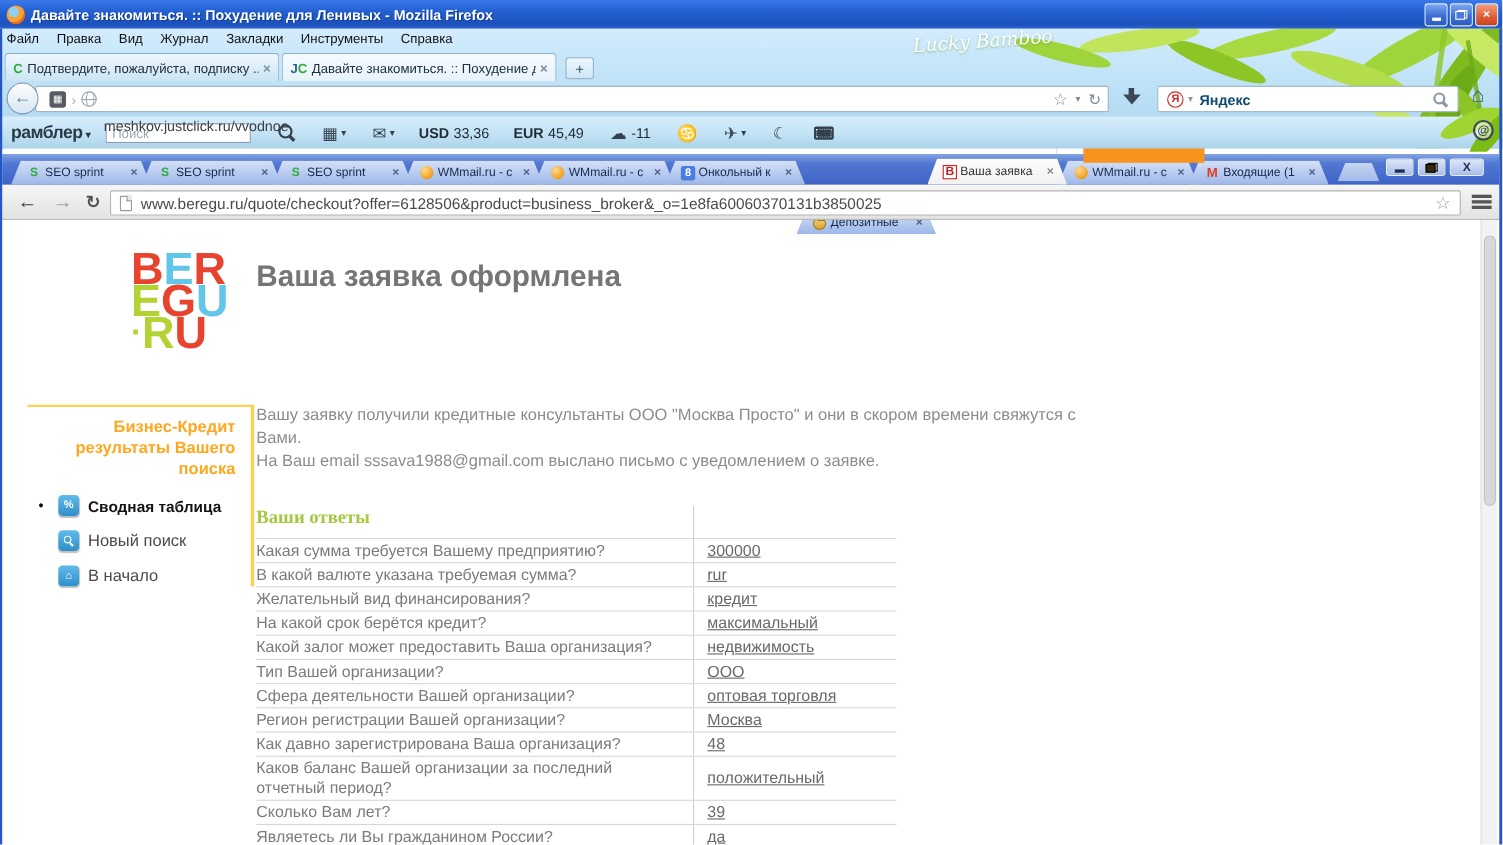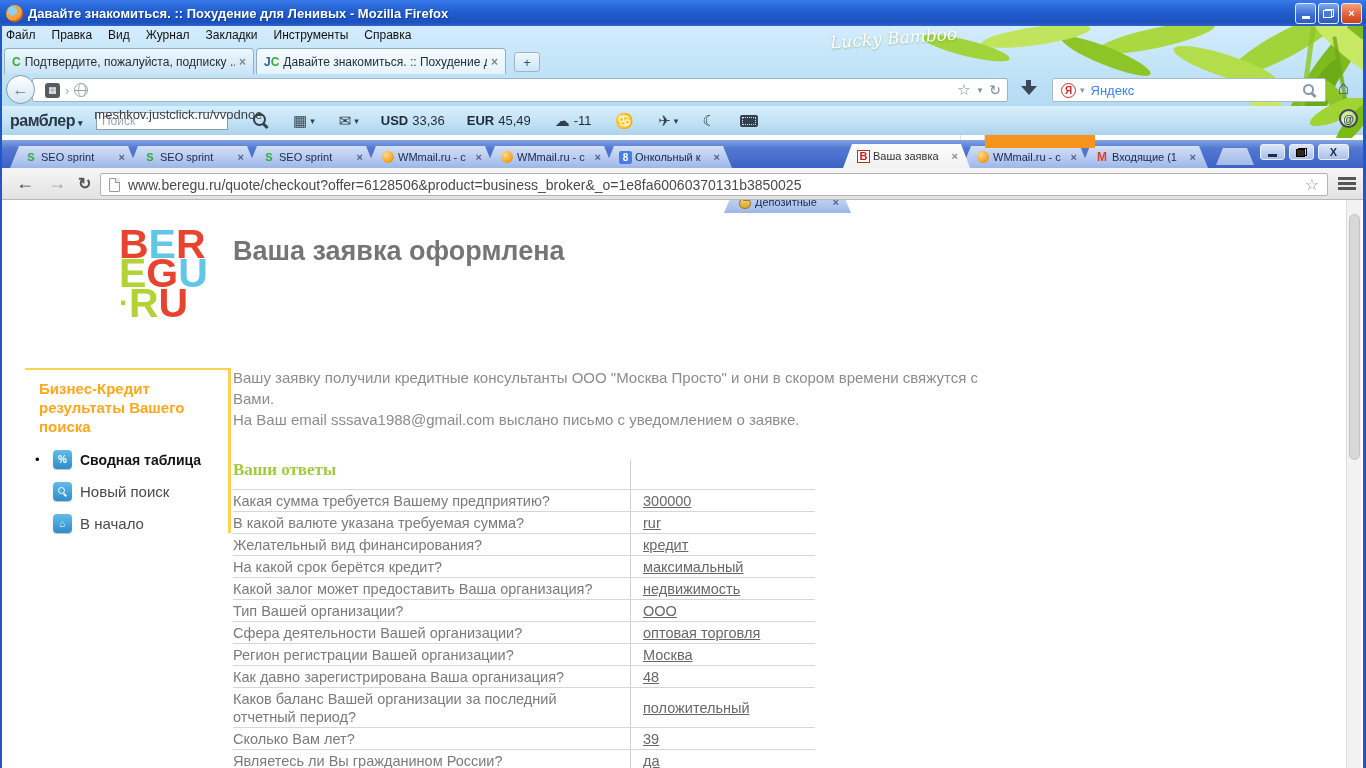--- a/index.html
+++ b/index.html
@@ -69,21 +69,21 @@
   .star-ico { font-size:15px; } .dd { font-size:9px; } .reload-ico { font-size:14px; }
   .dl-btn { position:absolute; left:1020px; top:6px; width:18px; height:18px; }
   .dl-btn::before { content:""; position:absolute; left:6px; top:0; width:5px; height:7px; background:#3c4856; }
   .dl-btn::after { content:""; position:absolute; left:1px; top:6px; border-left:8px solid transparent;
     border-right:8px solid transparent; border-top:9px solid #3c4856; }
   .searchbox { position:absolute; left:1052px; top:4px; width:274px; height:24px; background:#fff;
     border:1px solid #a5bccd; border-radius:2px; display:flex; align-items:center; padding:0 8px; }
   .ya-ico { width:15px; height:15px; border-radius:50%; border:1px solid #cf2a2a; color:#cf2a2a; font-weight:bold;
     font-size:10px; display:flex; align-items:center; justify-content:center; flex:none; background:#fff; }
   .searchbox .dd { margin:0 6px 0 4px; color:#8a99a6; }
-  .search-ph { flex:1; font-size:13px; color:#3b82f6; }
+  .search-ph { flex:1; font-size:13px; color:#0c4a6e;font-weight:bold; }
   .mag { position:relative; width:15px; height:15px; flex:none; }
   .mag::before { content:""; position:absolute; left:1px; top:1px; width:7px; height:7px;
     border:2px solid currentColor; border-radius:50%; }
   .mag::after { content:""; position:absolute; left:10px; top:9px; width:2.5px; height:6px;
     background:currentColor; transform:rotate(-45deg); }
   .search-mag { color:#8a99a6; }
   .home-btn { position:absolute; left:1338px; top:3px; font-size:19px; color:#45566a; }
 
   
   .rambler { position:absolute; left:0; top:106px; width:1366px; height:29px; z-index:9;
@@ -165,21 +165,21 @@
   .logo { position:absolute; left:119px; top:95px; font-weight:900; font-size:41px; line-height:29px;
     letter-spacing:0px; font-family:"Liberation Sans", sans-serif; }
   .logo div { white-space:nowrap; }
   .lr { color:#e8432e; } .lb { color:#62c6e9; } .lg { color:#b3d334; }
   .logo .dot { font-size:30px; vertical-align:4px; }
   .page-heading { position:absolute; left:233px; top:101px; font-size:27px; font-weight:bold; color:#757575; }
   .intro { position:absolute; left:233px; top:232px; width:788px; font-size:15px; line-height:21px; color:#8c8c8c; }
 
   .sidebar { position:absolute; left:25px; top:233px; width:206px; height:165px;
     border-top:2px solid #fbd34f; border-right:3px solid #fbd34f; padding-top:9px; }
-  .sb-heading { color:#ffa71f; font-weight:bold; font-size:15px; line-height:19px; text-align:left; padding:0 14px; }
+  .sb-heading { color:#ffa71f; font-weight:bold; font-size:15px; line-height:19px; text-align:right; padding:0 14px; }
   .sb-items { margin:14px 0 0 28px; }
   .sb-item { display:flex; align-items:center; margin-bottom:13px; position:relative; }
   .sb-item .bullet { position:absolute; left:-18px; color:#000; font-size:13px; }
   .sicon { width:19px; height:19px; border-radius:4px; margin-right:8px; flex:none;
     background:linear-gradient(180deg,#62bbeb,#2f8dc9); color:#fff; display:flex; align-items:center;
     justify-content:center; font-size:10px; font-weight:bold; box-shadow:0 1px 1px rgba(0,0,0,.25); }
   .sicon .mag { width:11px; height:11px; color:#fff; }
   .sicon .mag::before { width:5px; height:5px; border-width:1.5px; }
   .sicon .mag::after { left:7px; top:7px; width:2px; height:4px; }
   .sb-label-strong { font-weight:bold; color:#141414; font-size:14px; }

